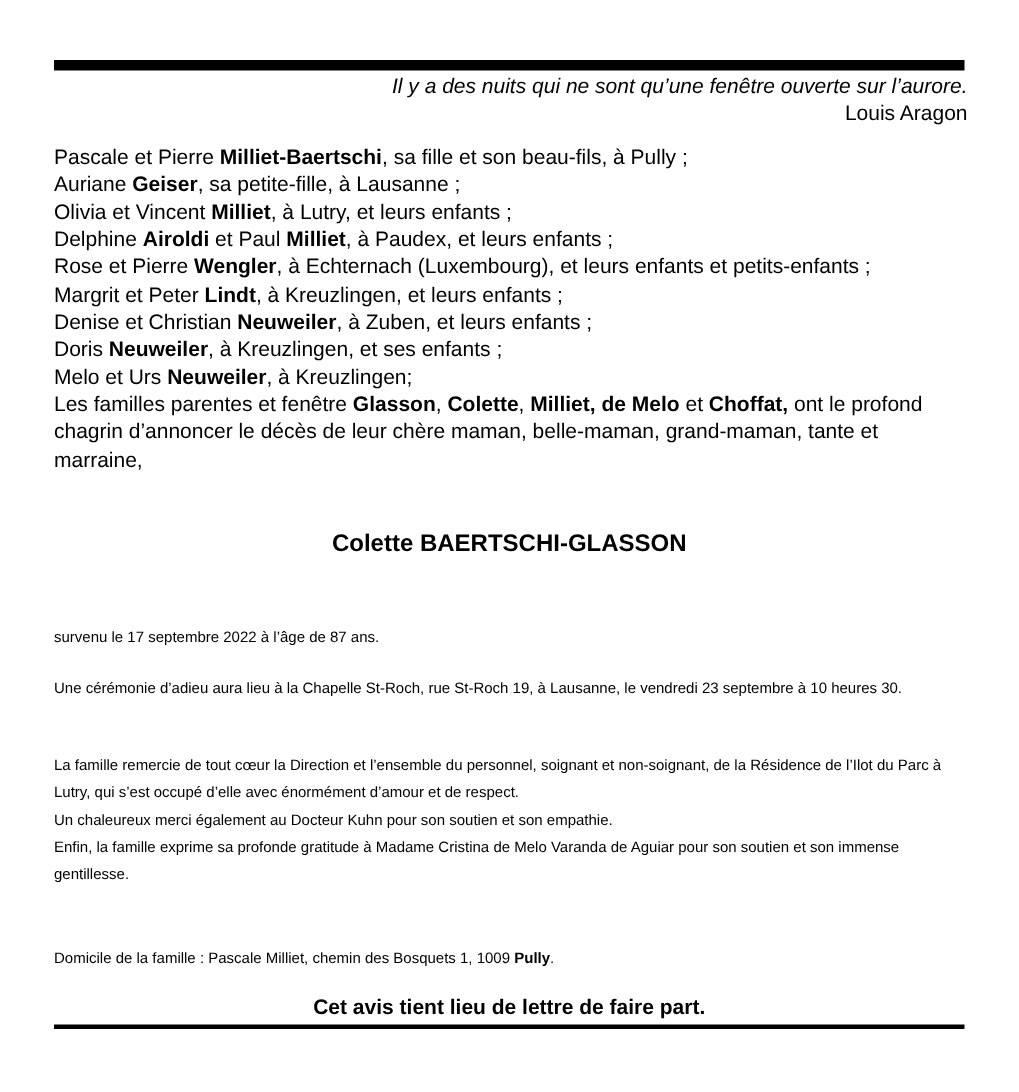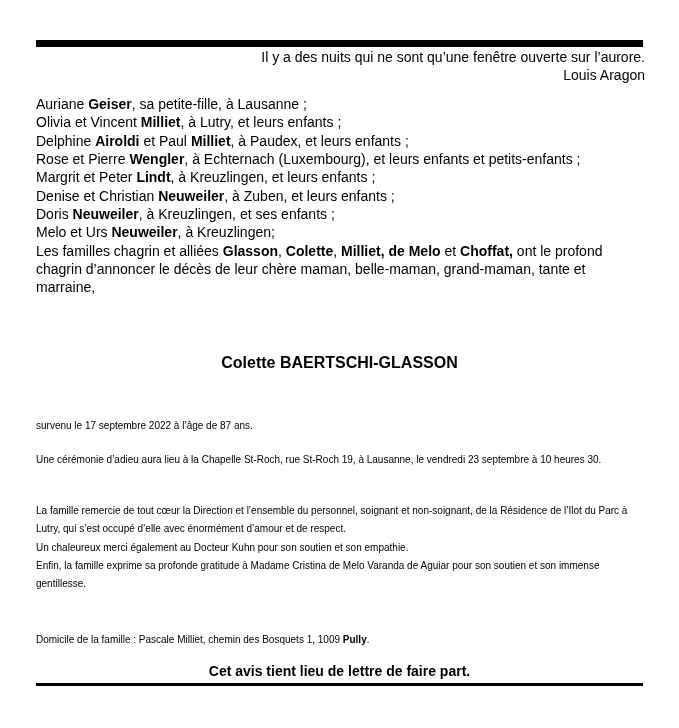--- a/index.html
+++ b/index.html
@@ -13,21 +13,21 @@
   .page { position: relative; width: 679px; height: 728px; overflow: hidden; }
 
   .rule { position: absolute; left: 36px; width: 607px; background: #000000; }
   .rule-top { top: 40px; height: 7px; }
   .rule-bottom { top: 683px; height: 3px; }
 
   .quote-block {
     position: absolute; left: 36px; top: 48px; width: 609px;
     text-align: right; font-size: 14px; line-height: 18.3px;
   }
-  .quote-text { }
+  .quote-text { font-style: italic; }
   .quote-author { font-style: normal; }
 
   .family-list {
     position: absolute; left: 36px; top: 95px; width: 609px;
     font-size: 14px; line-height: 18.35px; text-align: left;
   }
   .family-line { margin: 0; }
 
   .deceased {
     position: absolute; left: 36px; top: 354px; width: 607px;
@@ -59,29 +59,30 @@
 <div class="page">
 
   <div class="rule rule-top"></div>
 
   <div class="quote-block">
     <div class="quote-text">Il y a des nuits qui ne sont qu’une fenêtre ouverte sur l’aurore.</div>
     <div class="quote-author">Louis Aragon</div>
   </div>
 
   <div class="family-list">
+      <div class="family-line"><span>Pascale et Pierre </span><span class="b">Milliet-Baertschi</span><span>, sa fille et son beau-fils, à Pully ;</span></div>
       <div class="family-line"><span>Auriane </span><span class="b">Geiser</span><span>, sa petite-fille, à Lausanne ;</span></div>
       <div class="family-line"><span>Olivia et Vincent </span><span class="b">Milliet</span><span>, à Lutry, et leurs enfants ;</span></div>
       <div class="family-line"><span>Delphine </span><span class="b">Airoldi</span><span> et Paul </span><span class="b">Milliet</span><span>, à Paudex, et leurs enfants ;</span></div>
       <div class="family-line"><span>Rose et Pierre </span><span class="b">Wengler</span><span>, à Echternach (Luxembourg), et leurs enfants et petits-enfants ;</span></div>
       <div class="family-line"><span>Margrit et Peter </span><span class="b">Lindt</span><span>, à Kreuzlingen, et leurs enfants ;</span></div>
       <div class="family-line"><span>Denise et Christian </span><span class="b">Neuweiler</span><span>, à Zuben, et leurs enfants ;</span></div>
       <div class="family-line"><span>Doris </span><span class="b">Neuweiler</span><span>, à Kreuzlingen, et ses enfants ;</span></div>
       <div class="family-line"><span>Melo et Urs </span><span class="b">Neuweiler</span><span>, à Kreuzlingen;</span></div>
-      <div class="family-line"><span>Les familles chagrin et alliées </span><span class="b">Glasson</span><span>, </span><span class="b">Colette</span><span>, </span><span class="b">Milliet, de Melo</span><span> et </span><span class="b">Choffat,</span><span> ont le profond chagrin d’annoncer le décès de leur chère maman, belle-maman, grand-maman, tante et marraine,</span></div>
+      <div class="family-line"><span>Les familles parentes et fenêtre </span><span class="b">Glasson</span><span>, </span><span class="b">Colette</span><span>, </span><span class="b">Milliet, de Melo</span><span> et </span><span class="b">Choffat,</span><span> ont le profond chagrin d’annoncer le décès de leur chère maman, belle-maman, grand-maman, tante et marraine,</span></div>
     </div>
 
   <div class="deceased">
     <div class="deceased-name">Colette BAERTSCHI-GLASSON</div>
   </div>
 
   <p class="para para-death">survenu le 17 septembre 2022 à l’âge de 87 ans.</p>
 
   <p class="para para-ceremony">Une cérémonie d’adieu aura lieu à la Chapelle St-Roch, rue St-Roch 19, à Lausanne, le vendredi 23 septembre à 10 heures 30.</p>
 

